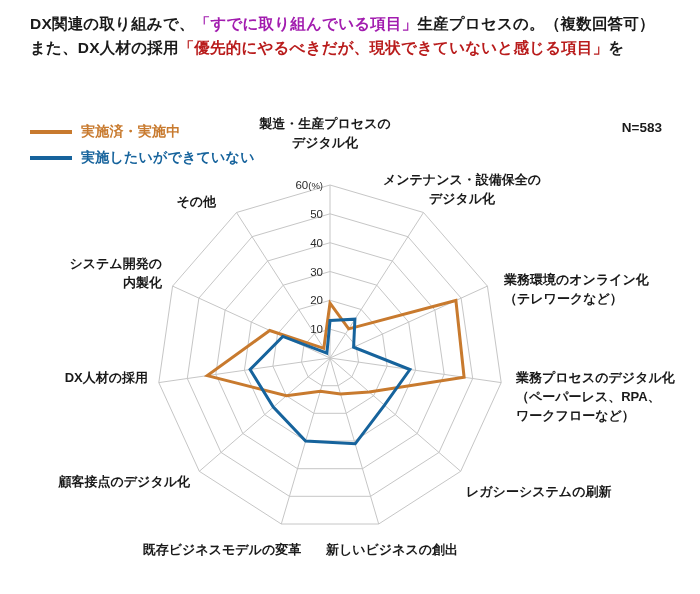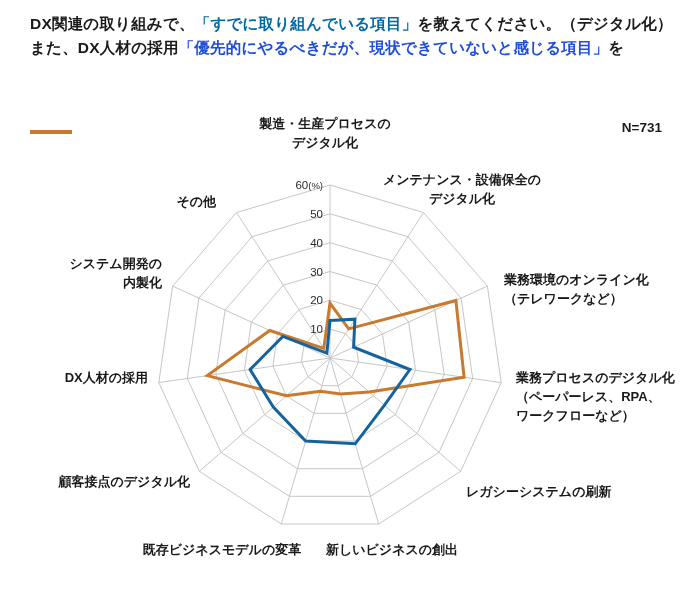--- a/index.html
+++ b/index.html
@@ -23,31 +23,36 @@
   .legend-label{font-size:14px;font-weight:bold;letter-spacing:0.2px;}
   .n-value{position:absolute;right:38px;top:120px;font-size:13.5px;font-weight:600;color:#1a1a1a;}
   svg text{font-family:"Liberation Sans","DejaVu Sans",sans-serif;}
 </style>
 </head>
 <body>
 
 <div class="page">
 
   <div class="header">
-    <div><span>DX関連の取り組みで、</span><span class="hl" style="color: #0369a1;">「すでに取り組んでいる項目」</span><span>を教えてください。（デジタル化）</span></div>
-    <div><span>また、DX人材の採用</span><span class="hl" style="color: #1d4ed8;">「優先的にやるべきだが、現状できていないと感じる項目」</span><span>を</span></div>
+    <div><span>DX関連の取り組みで、</span><span class="hl" style="color: #a21caf;">「すでに取り組んでいる項目」</span><span>生産プロセスの。（複数回答可）</span></div>
+    <div><span>また、DX人材の採用</span><span class="hl" style="color: #b91c1c;">「優先的にやるべきだが、現状できていないと感じる項目」</span><span>を</span></div>
   </div>
 
   <div class="legend">
     <div class="legend-item">
       <span class="legend-swatch" style="background: rgb(200, 122, 46);"></span>
+      <span class="legend-label" style="color: rgb(200, 122, 46);">実施済・実施中</span>
+    </div>
+    <div class="legend-item">
+      <span class="legend-swatch" style="background: rgb(22, 99, 156);"></span>
+      <span class="legend-label" style="color: rgb(22, 99, 156);">実施したいができていない</span>
     </div>
   </div>
 
-  <div class="n-value">N=731</div>
+  <div class="n-value">N=583</div>
 
   <svg width="700" height="494" viewBox="0 0 700 494" style="position:absolute;left:0;top:100px;">
       <polygon points="330.0,229.2 345.6,233.7 356.2,246.0 358.5,262.1 351.8,276.9 338.1,285.7 321.9,285.7 308.2,276.9 301.5,262.1 303.8,246.0 314.4,233.7" fill="none" stroke="#c6c6c6" stroke-width="1"></polygon>
       <polygon points="330.0,200.3 361.2,209.5 382.5,234.0 387.1,266.2 373.6,295.8 346.2,313.3 313.8,313.3 286.4,295.8 272.9,266.2 277.5,234.0 298.8,209.5" fill="none" stroke="#c6c6c6" stroke-width="1"></polygon>
       <polygon points="330.0,171.5 376.8,185.2 408.7,222.1 415.6,270.3 395.4,314.6 354.4,341.0 305.6,341.0 264.6,314.6 244.4,270.3 251.3,222.1 283.2,185.2" fill="none" stroke="#c6c6c6" stroke-width="1"></polygon>
       <polygon points="330.0,142.7 392.4,161.0 434.9,210.1 444.2,274.4 417.2,333.5 362.5,368.7 297.5,368.7 242.8,333.5 215.8,274.4 225.1,210.1 267.6,161.0" fill="none" stroke="#c6c6c6" stroke-width="1"></polygon>
       <polygon points="330.0,113.8 407.9,136.7 461.1,198.1 472.7,278.5 439.0,352.4 370.6,396.3 289.4,396.3 221.0,352.4 187.3,278.5 198.9,198.1 252.1,136.7" fill="none" stroke="#c6c6c6" stroke-width="1"></polygon>
       <polygon points="330.0,85.0 423.5,112.5 487.4,186.1 501.2,282.6 460.7,371.3 378.7,424.0 281.3,424.0 199.3,371.3 158.8,282.6 172.6,186.1 236.5,112.5" fill="none" stroke="#c6c6c6" stroke-width="1"></polygon>
       <line x1="330" y1="258" x2="330.0" y2="85.0" stroke="#c6c6c6" stroke-width="1"></line>
       <line x1="330" y1="258" x2="423.5" y2="112.5" stroke="#c6c6c6" stroke-width="1"></line>

